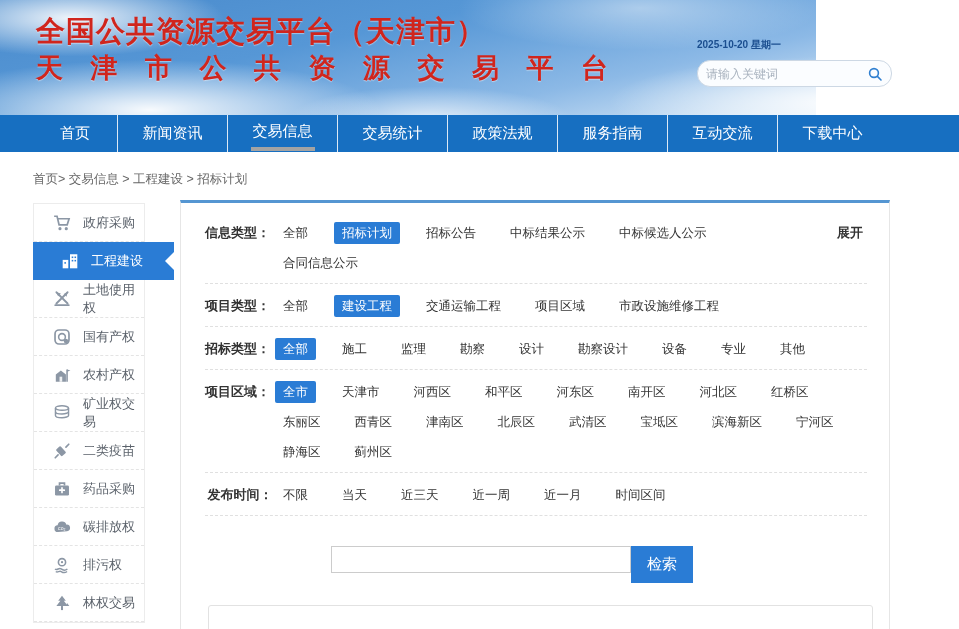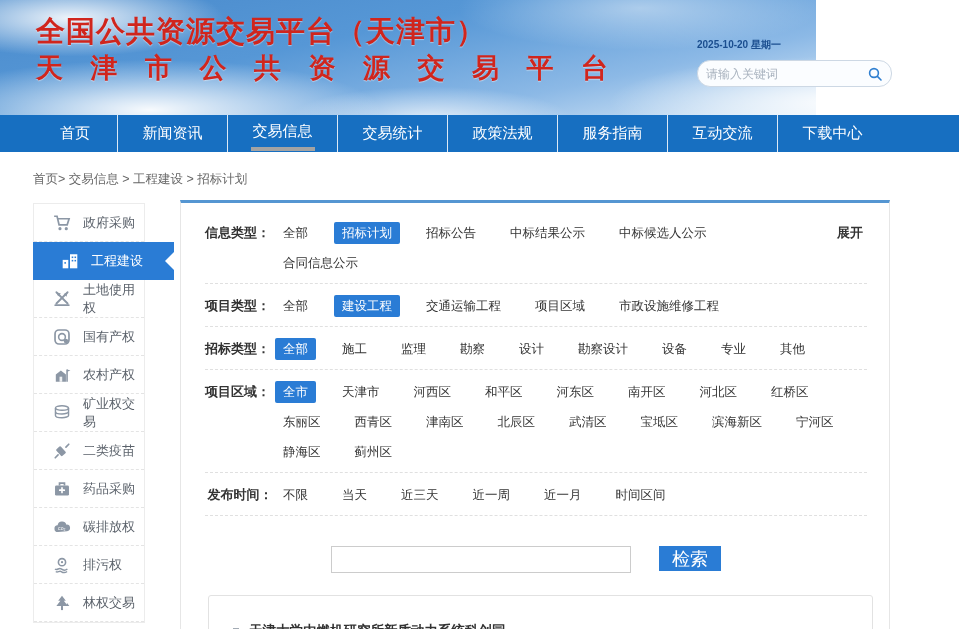--- a/index.html
+++ b/index.html
@@ -66,22 +66,22 @@
   .opt { font-size:12.5px; color:#333; line-height:22px; padding:0 8px; margin-right:18px;
     border-radius:2px; cursor:pointer; white-space:nowrap; }
   .opt.sel { background:#2a7cd5; color:#fff; }
   .expand { margin-left:auto; font-size:13px; font-weight:bold; color:#333; line-height:22px;
     cursor:pointer; padding-right:4px; }
 
   
   .search-row { display:flex; margin:30px 0 6px 150px; }
   .search-row input { width:300px; height:27px; border:1px solid #ccc; outline:none; padding:0 8px;
     font-size:13px; color:#333; font-family:inherit; }
-  .search-btn { width:62px; height:25px; background:#2a7cd5; color:#fff; border:none; font-size:18px;
-    cursor:pointer; font-family:inherit;margin-left:28px; }
+  .search-btn { width:62px; height:37px; background:#2a7cd5; color:#fff; border:none; font-size:15px;
+    cursor:pointer; font-family:inherit; }
 
   
   .list-box { margin:22px 16px 0 27px; border:1px solid #e2e2e2; border-radius:3px;
     padding:12px 24px 4px; min-height:110px; }
   .item { padding:14px 0 8px; border-bottom:1px dashed #e3e3e3; cursor:pointer; }
   .item-title { display:flex; align-items:center; gap:10px; font-size:13.5px; font-weight:bold; color:#333; }
   .bullet { width:6px; height:6px; background:#a3abb4; flex:0 0 6px; }
 </style>
 </head>
 <body>

